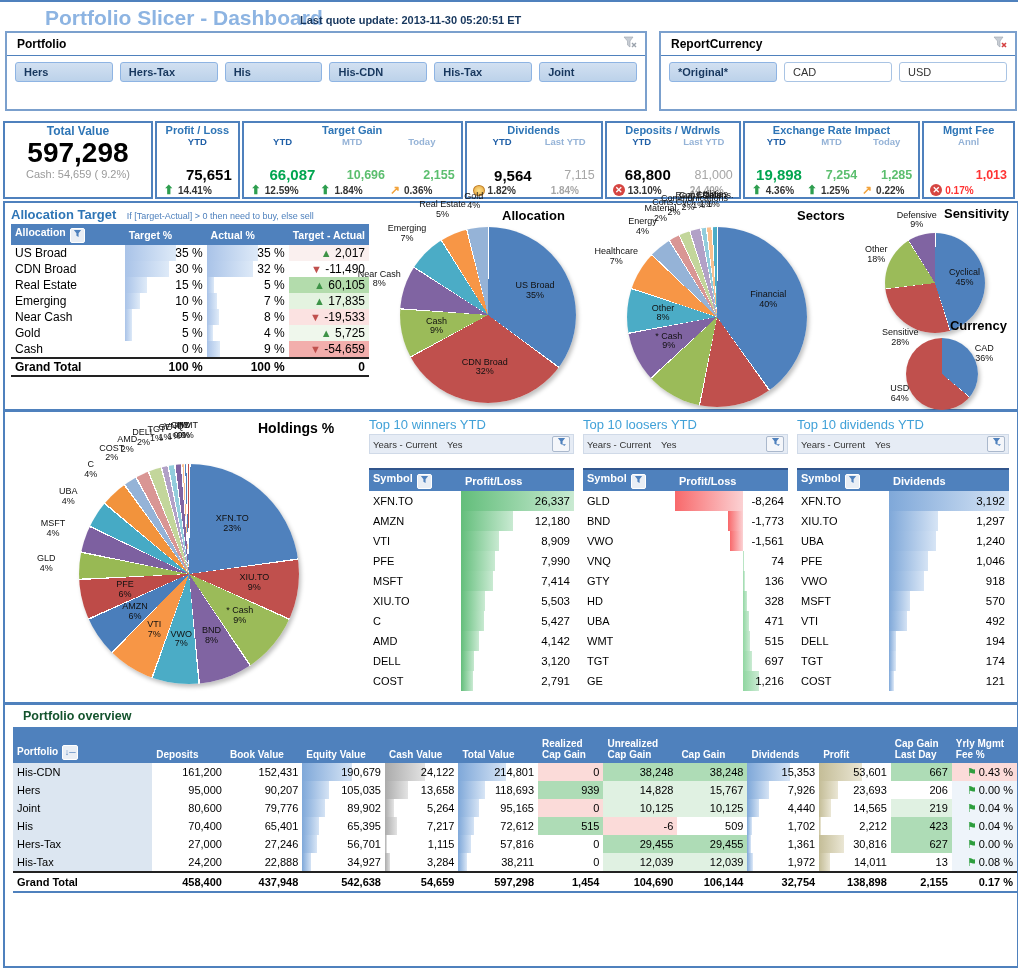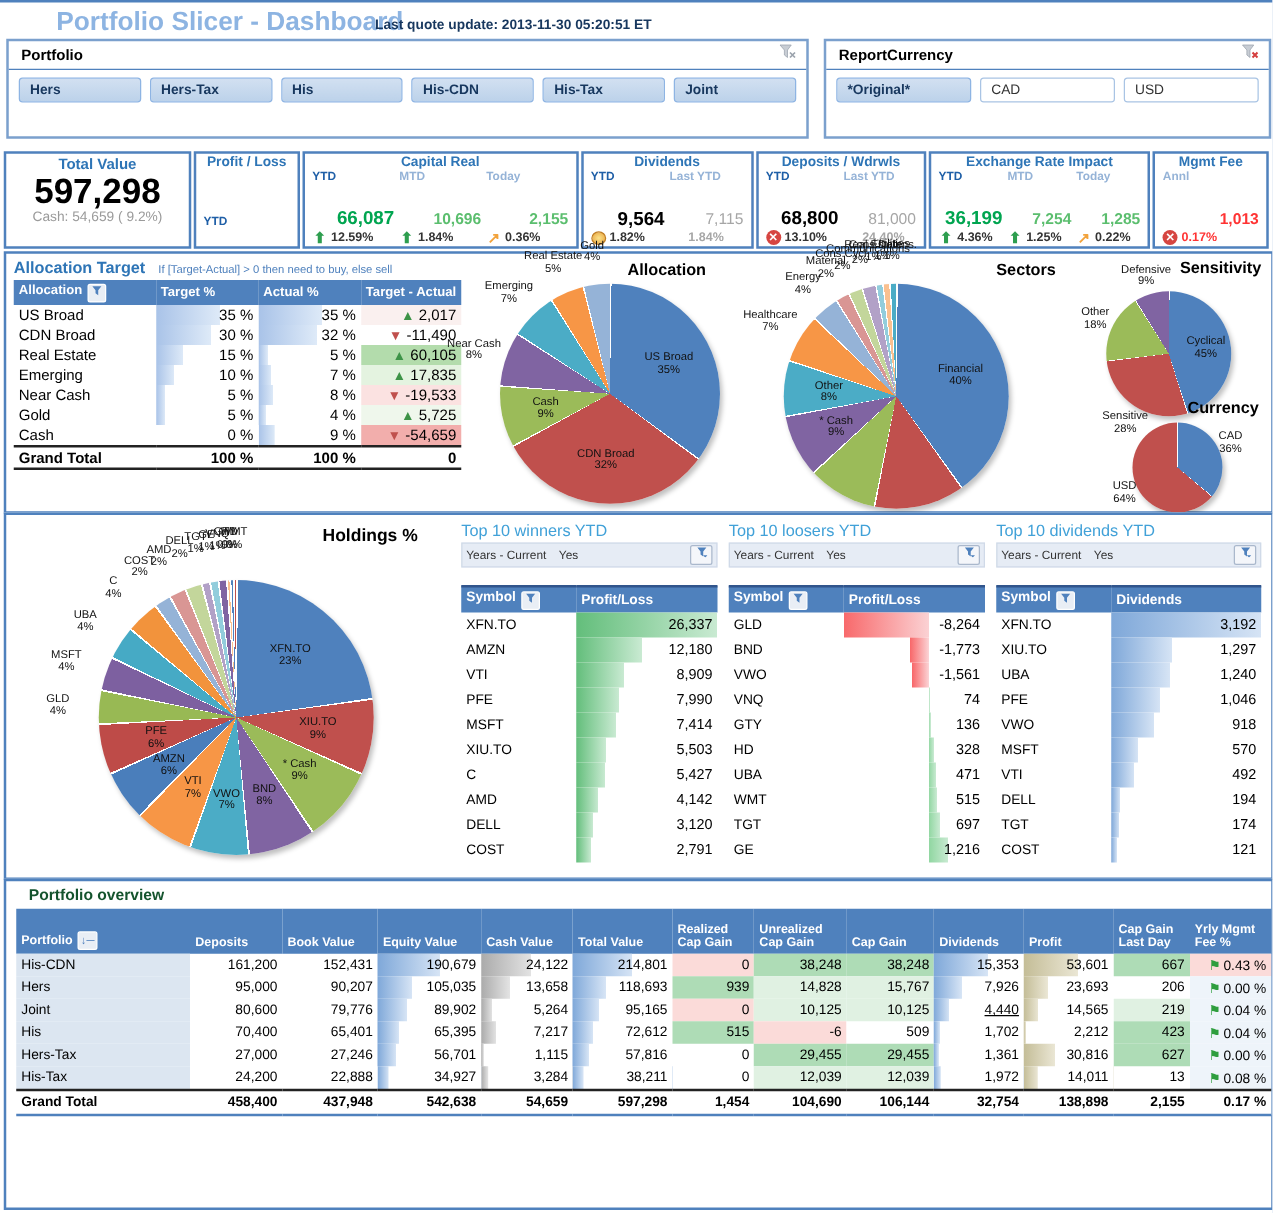--- a/index.html
+++ b/index.html
@@ -16,21 +16,21 @@
   .slicer-title{font-size:12px;font-weight:bold;color:#000;}
   .slicer-body{display:flex;gap:7px;padding:6px 8px;}
   .slicer-btn{flex:1;height:18px;line-height:18px;font-size:11px;font-weight:bold;color:#17375E;background:linear-gradient(#D2E0F1,#BCD2EA);border:1px solid #8EB4E3;border-radius:3px;padding-left:8px;cursor:pointer;}
   .slicer-btn.unselected{background:#fff;border:1px solid #A9C4E4;font-weight:normal;color:#333;}
   
   #kpi-row{left:3px;top:119px;width:1012px;height:78px;display:flex;gap:2px;}
   .kpi-panel{border:2px solid #4F81BD;box-sizing:border-box;padding:1px 4px;display:flex;flex-direction:column;}
   .kpi-title{font-size:11px;font-weight:bold;color:#2E75B6;text-align:center;white-space:nowrap;}
   .kpi-cols{display:flex;flex:1;}
   .kpi-col{flex:1;display:flex;flex-direction:column;justify-content:space-between;padding:0 2px;}
-  .kpi-period{font-size:9.5px;font-weight:bold;text-align:left;color:#95B3D7;}
+  .kpi-period{font-size:9.5px;font-weight:bold;text-align:center;color:#95B3D7;}
   .kpi-period.strong{color:#1F5FA7;}
   .kpi-value{font-size:15px;font-weight:bold;text-align:right;color:#000;margin-top:18px;}
   .kpi-value.green-bold{color:#00A550;}
   .kpi-value.green-mid{color:#5BBE6E;font-size:12.5px;font-weight:bold;}
   .kpi-value.gray{color:#A6A6A6;font-size:12.5px;font-weight:normal;}
   .kpi-value.red{color:#FF3333;font-size:12.5px;}
   .kpi-pct{font-size:10px;font-weight:bold;color:#333;display:flex;align-items:center;gap:3px;}
   .kpi-pct.gray{color:#A6A6A6;}
   .kpi-pct.red{color:#FF3333;}
   #kpi-total .kpi-title{text-align:center;font-size:12px;}
@@ -139,35 +139,35 @@
         <div class="slicer-btn unselected">USD</div>
       </div>
   </div>
 
   <div class="abs" id="kpi-row">
       <div class="kpi-panel" id="kpi-total" style="width: 152px;">
         <div class="kpi-title">Total Value</div>
         <div id="kpi-total-value">597,298</div>
         <div id="kpi-total-sub">Cash: 54,659 ( 9.2%)</div>
       </div>
-      <div class="kpi-panel" style="width: 86px; gap: 36px;">
+      <div class="kpi-panel" style="width: 86px;">
         <div class="kpi-title">Profit / Loss</div>
         <div class="kpi-cols">
           <div class="kpi-col">
             <div class="kpi-period strong">YTD</div>
             <div class="kpi-value ">75,651</div>
             <div class="kpi-pct ">
               <span class="ic ic-up">⬆</span>
               <span>14.41%</span>
             </div>
           </div>
         </div>
       </div>
       <div class="kpi-panel" style="width: 224px;">
-        <div class="kpi-title">Capital Real</div>
+        <div class="kpi-title">Target Gain</div>
         <div class="kpi-cols">
           <div class="kpi-col">
             <div class="kpi-period strong">YTD</div>
             <div class="kpi-value green-bold">66,087</div>
             <div class="kpi-pct ">
               <span class="ic ic-up">⬆</span>
               <span>12.59%</span>
             </div>
           </div>
           <div class="kpi-col">
@@ -228,21 +228,21 @@
               <span>24.40%</span>
             </div>
           </div>
         </div>
       </div>
       <div class="kpi-panel" style="width: 180px;">
         <div class="kpi-title">Exchange Rate Impact</div>
         <div class="kpi-cols">
           <div class="kpi-col">
             <div class="kpi-period strong">YTD</div>
-            <div class="kpi-value green-bold">36,199</div>
+            <div class="kpi-value green-bold">19,898</div>
             <div class="kpi-pct ">
               <span class="ic ic-up">⬆</span>
               <span>4.36%</span>
             </div>
           </div>
           <div class="kpi-col">
             <div class="kpi-period">MTD</div>
             <div class="kpi-value green-mid">7,254</div>
             <div class="kpi-pct ">
               <span class="ic ic-up">⬆</span>
@@ -698,21 +698,21 @@
           <tr class="">
             <td class="name">Joint</td>
             <td class="num" style="">80,600</td>
             <td class="num" style="">79,776</td>
             <td class="num" style="background: linear-gradient(90deg, rgb(127, 168, 217) 0px, rgb(214, 228, 245) 28.289%, rgba(0, 0, 0, 0) 28.289%);">89,902</td>
             <td class="num" style="background: linear-gradient(90deg, rgb(171, 171, 171) 0px, rgb(227, 227, 227) 12.0023%, rgba(0, 0, 0, 0) 12.0023%);">5,264</td>
             <td class="num" style="background: linear-gradient(90deg, rgb(127, 168, 217) 0px, rgb(214, 228, 245) 26.5823%, rgba(0, 0, 0, 0) 26.5823%);">95,165</td>
             <td class="num" style="background: rgb(251, 219, 217);">0</td>
             <td class="num" style="background: rgb(224, 241, 226);">10,125</td>
             <td class="num" style="background: rgb(224, 241, 226);">10,125</td>
-            <td class="num" style="background: linear-gradient(90deg, rgb(127, 168, 217) 0px, rgb(214, 228, 245) 17.3517%, rgba(0, 0, 0, 0) 17.3517%); text-decoration: underline;">4,440</td>
+            <td class="num" style="background: linear-gradient(90deg, rgb(127, 168, 217) 0px, rgb(214, 228, 245) 17.3517%, rgba(0, 0, 0, 0) 17.3517%);">4,440</td>
             <td class="num" style="background: linear-gradient(90deg, rgb(196, 189, 151) 0px, rgb(234, 230, 212) 16.3038%, rgba(0, 0, 0, 0) 16.3038%);">14,565</td>
             <td class="num" style="background: rgb(224, 241, 226); padding-left: 20px;">219</td>
             <td class="num" style="background: rgb(238, 244, 250);"><span class="flag">⚑</span>0.04 %</td>
           </tr>
           <tr class="">
             <td class="name">His</td>
             <td class="num" style="">70,400</td>
             <td class="num" style="">65,401</td>
             <td class="num" style="background: linear-gradient(90deg, rgb(127, 168, 217) 0px, rgb(214, 228, 245) 20.5775%, rgba(0, 0, 0, 0) 20.5775%);">65,395</td>
             <td class="num" style="background: linear-gradient(90deg, rgb(171, 171, 171) 0px, rgb(227, 227, 227) 16.4553%, rgba(0, 0, 0, 0) 16.4553%);">7,217</td>

